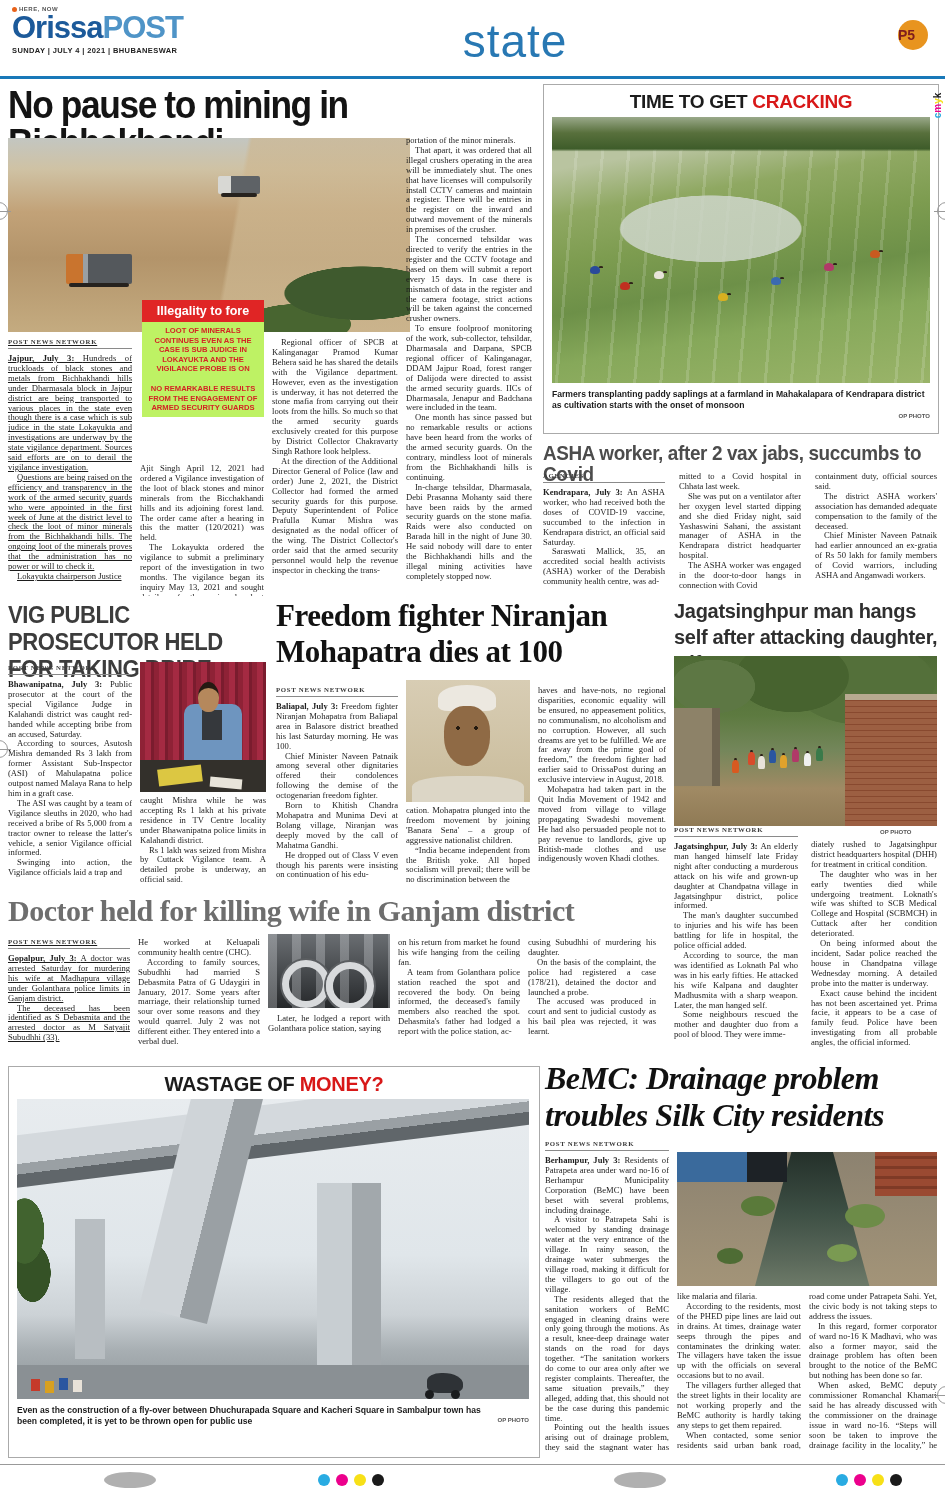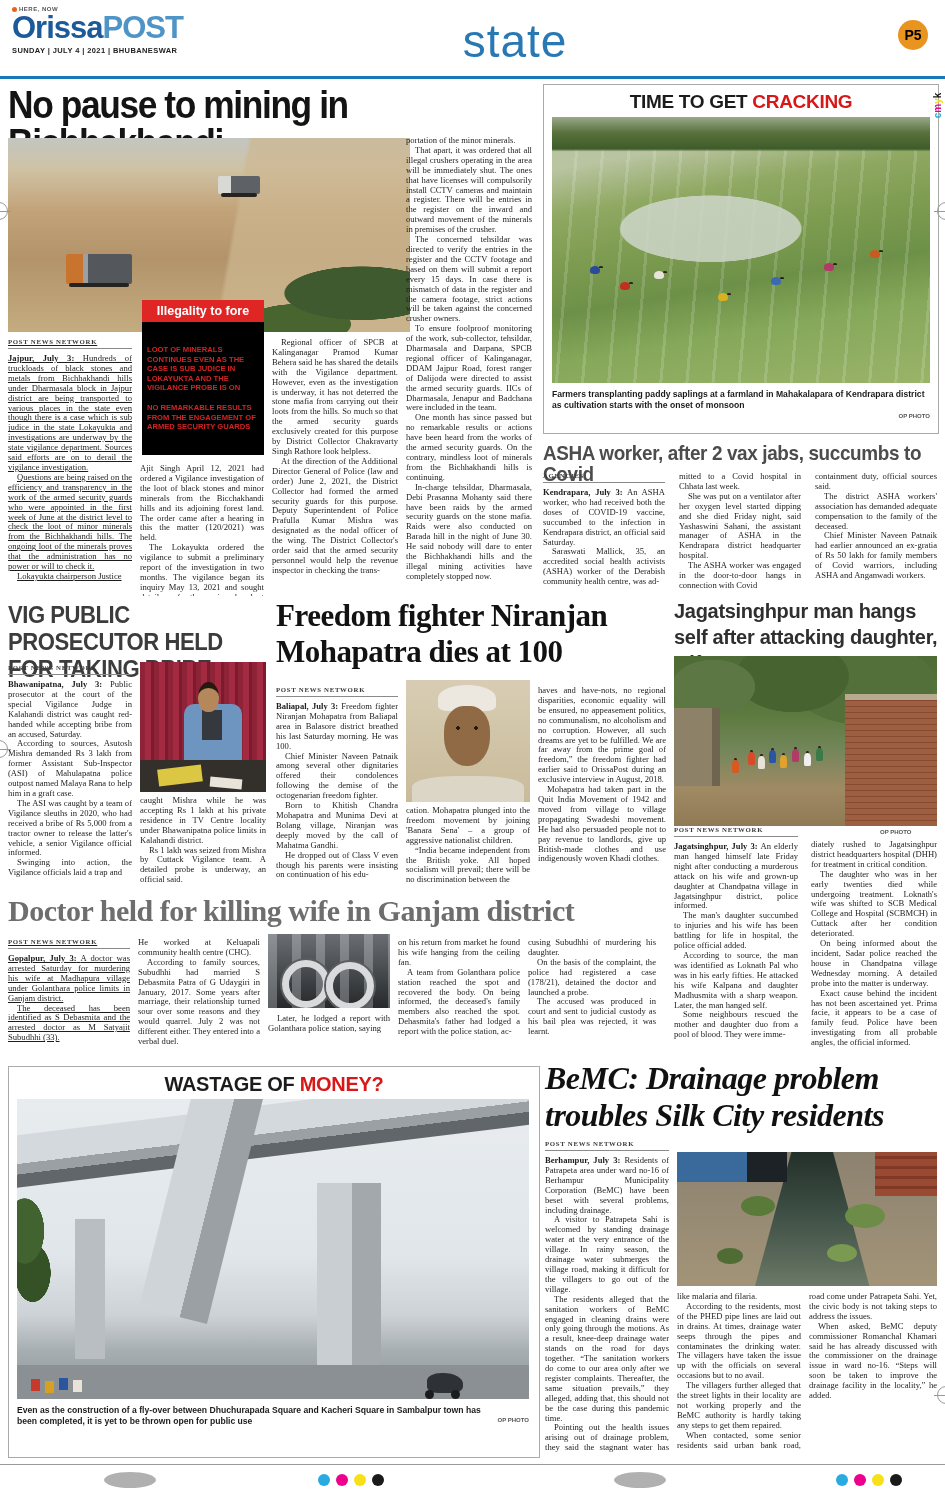--- a/index.html
+++ b/index.html
@@ -7,22 +7,22 @@
         font-family:"Liberation Serif",serif;}
   .abs{position:absolute;}
 
   
   .tagline{font:bold 6px "Liberation Sans",sans-serif;color:#555;letter-spacing:.5px;}
   .tagdot{display:inline-block;width:5px;height:5px;border-radius:50%;background:#e8621a;vertical-align:middle;margin-right:2px;}
   .brand{font:bold 31px "Liberation Sans",sans-serif;letter-spacing:-1px;line-height:1;}
   .brand .b1{color:#1c5a9a;} .brand .b2{color:#4f94c7;}
   .dateline{font:bold 7.5px "Liberation Sans",sans-serif;color:#222;letter-spacing:.4px;margin-top:3px;}
   .section-title{font:normal 46px "Liberation Sans",sans-serif;color:#2878b3;letter-spacing:1px;}
-  .page-badge{width:30px;height:30px;border-radius:50%;background:#e8941f;color:#000000;
-              font:bold 14px/30px "Liberation Sans",sans-serif;text-align:center;}
+  .page-badge{width:30px;height:30px;border-radius:50%;background:#e8941f;color:#7f1d1d;
+              font:bold 14px/30px "Liberation Sans",sans-serif;}
   .blue-rule{height:3px;background:#1878b8;}
 
   
   .col{position:absolute;overflow:hidden;font:8.6px/9.9px "Liberation Serif",serif;color:#1d1d1d;text-align:justify;}
   .col p{margin:0;}
   .col p.ind{text-indent:9px;}
   .lead-city{font-weight:bold;}
   .pnn{font:bold 6.8px "Liberation Serif",serif;letter-spacing:.7px;color:#3a3a3a;
        border-bottom:1px solid #8a8a8a;padding-bottom:3px;margin:0 0 5px 0;}
 
@@ -38,21 +38,21 @@
   .hl-bemc{font-size:32px;line-height:1.15;color:#111;font-style:italic;letter-spacing:-.5px;}
 
   .feature-box{border:1px solid #aaa;background:#fff;}
   .feature-title{font:bold 19px "Liberation Sans",sans-serif;letter-spacing:-.3px;text-align:center;color:#1c1c1c;}
   .feature-title .red{color:#d81818;}
   .caption{font:bold 8.6px/11px "Liberation Sans",sans-serif;color:#1c1c1c;}
   .credit{font:bold 6px "Liberation Sans",sans-serif;color:#555;}
 
   
   .illeg-head{background:#e02525;color:#fff;font:bold 12.5px/22px "Liberation Sans",sans-serif;text-align:center;}
-  .illeg-body{background:#000000;color:#d32424;font:bold 7.6px/9.6px "Liberation Sans",sans-serif;text-align:left;padding:23px 5px;}
+  .illeg-body{background:#bef264;color:#d32424;font:bold 7.6px/9.6px "Liberation Sans",sans-serif;text-align:center;padding:4px 5px;}
   .illeg-body p{margin:0 0 10px 0;}
 
   
   .photo{position:absolute;overflow:hidden;}
   .ph-mining{background:
      radial-gradient(130px 45px at 88% 80%, #3f5a2e 0 59%, transparent 60%),
      radial-gradient(90px 34px at 72% 96%, #486530 0 59%, transparent 60%),
      linear-gradient(100deg, rgba(0,0,0,0) 55%, rgba(205,183,145,.7) 56%),
      linear-gradient(180deg,#c3c6c1 0%,#cfc2a4 16%,#c2a278 38%,#b3946a 62%,#c4ab80 100%);}
   .truck{position:absolute;border-radius:2px;}
@@ -342,20 +342,21 @@
     <div class="plant" style="left:40px;top:96px;width:26px;height:16px;background:#4e6c34;"></div>
   </div>
   <div class="col" style="left:677px;top:1292px;width:124px;height:160px;">
     <p>like malaria and filaria.</p>
     <p class="ind">According to the residents, most of the PHED pipe lines are laid out in drains. At times, drainage water seeps through the pipes and contaminates the drinking water. The villagers have taken the issue up with the officials on several occasions but to no avail.</p>
     <p class="ind">The villagers further alleged that the street lights in their locality are not working properly and the BeMC authority is hardly taking any steps to get them repaired.</p>
     <p class="ind">When contacted, some senior residents said urban bank road, Khalasi Sahi and one way traffic</p>
   </div>
   <div class="col" style="left:809px;top:1292px;width:128px;height:160px;">
     <p>road come under Patrapeta Sahi. Yet, the civic body is not taking steps to address the issues.</p>
+    <p class="ind">In this regard, former corporator of ward no-16 K Madhavi, who was also a former mayor, said the drainage problem has often been brought to the notice of the BeMC but nothing has been done so far.</p>
     <p class="ind">When asked, BeMC deputy commissioner Romanchal Khamari said he has already discussed with the commissioner on the drainage issue in ward no-16. “Steps will soon be taken to improve the drainage facility in the locality,” he added.</p>
   </div>
 
   <div class="bot-rule"></div>
   <div class="gray-ell" style="left:104px;"></div>
   <div class="gray-ell" style="left:614px;"></div>
   <div class="cdot" style="left:318px;background:#29abe2;"></div>
   <div class="cdot" style="left:336px;background:#ec008c;"></div>
   <div class="cdot" style="left:354px;background:#f7e017;"></div>
   <div class="cdot" style="left:372px;background:#1a1a1a;"></div>

